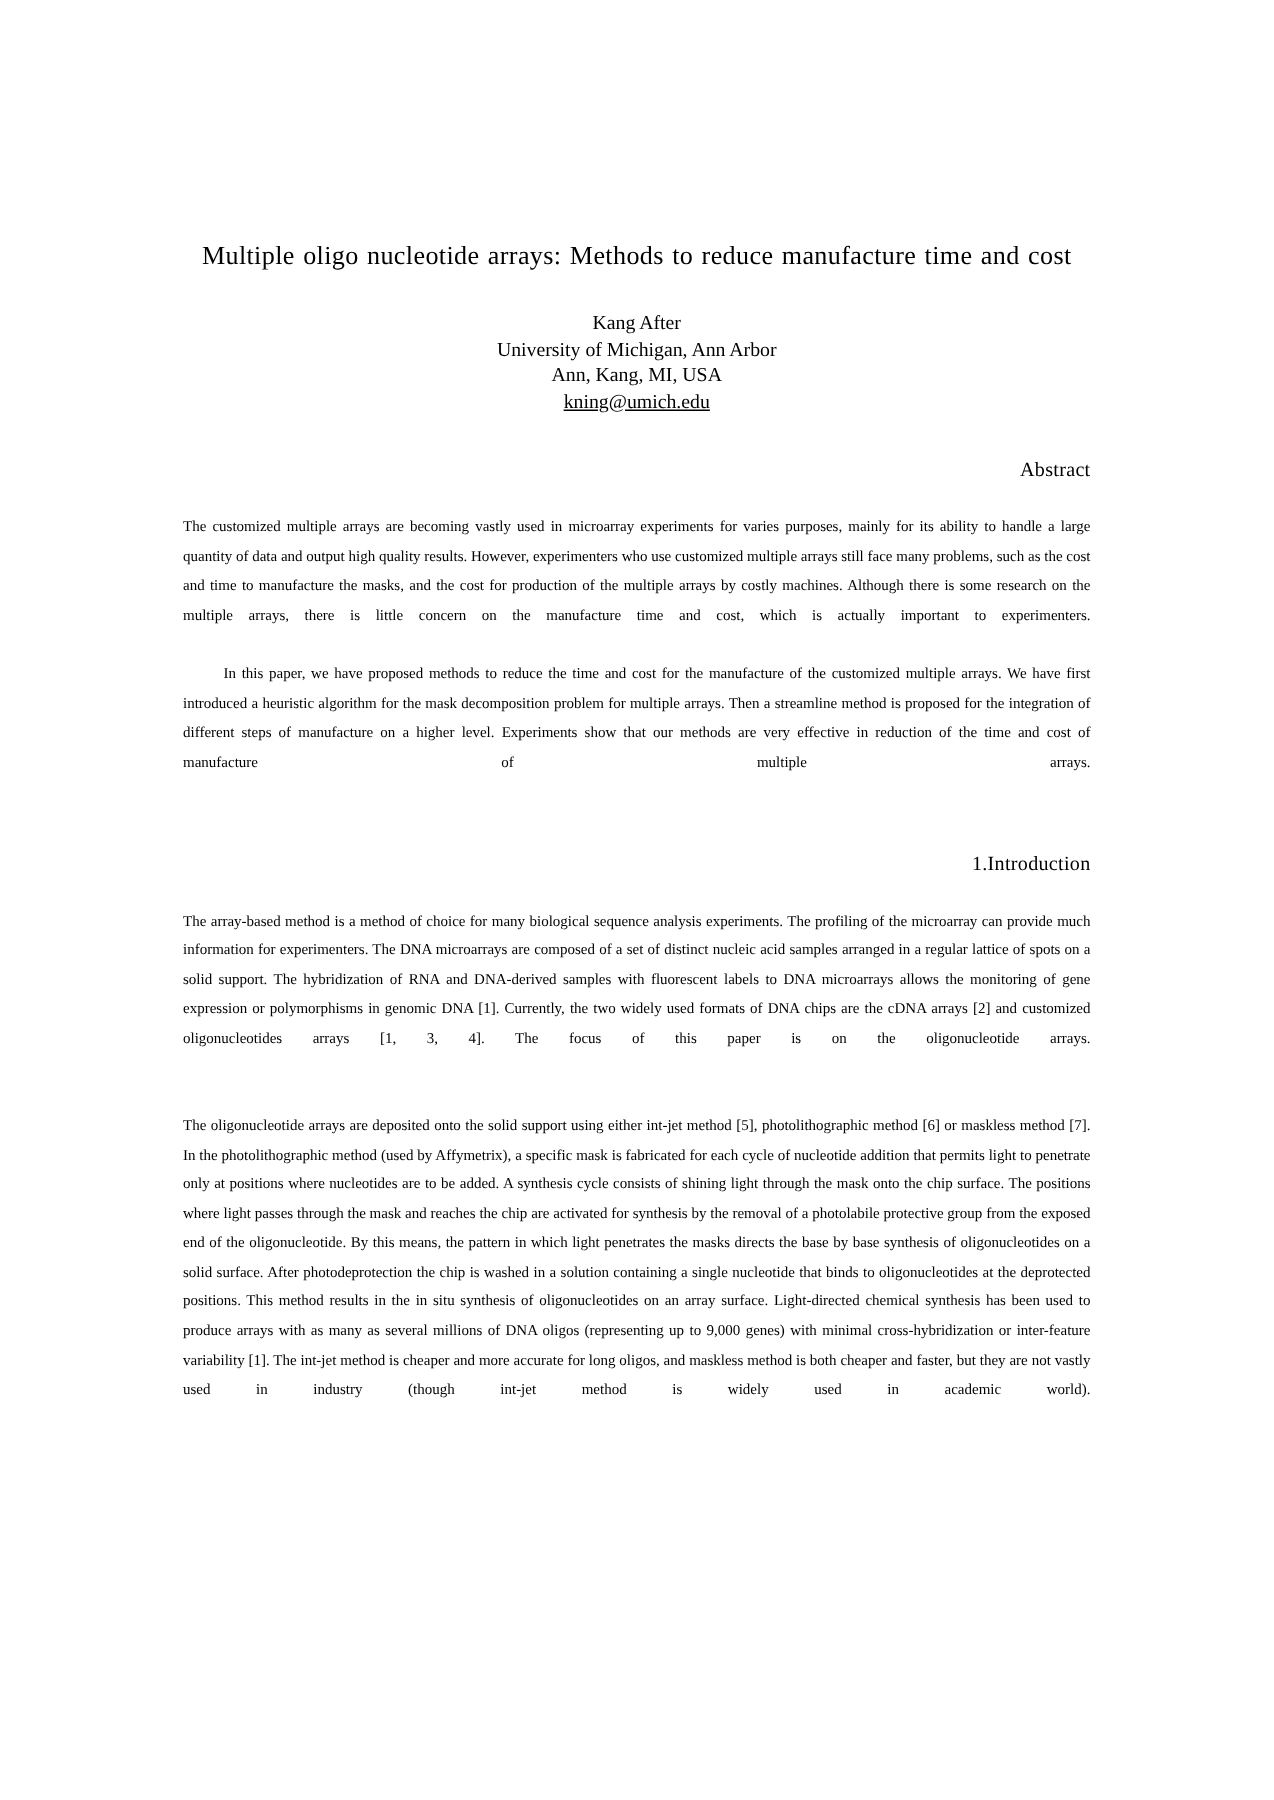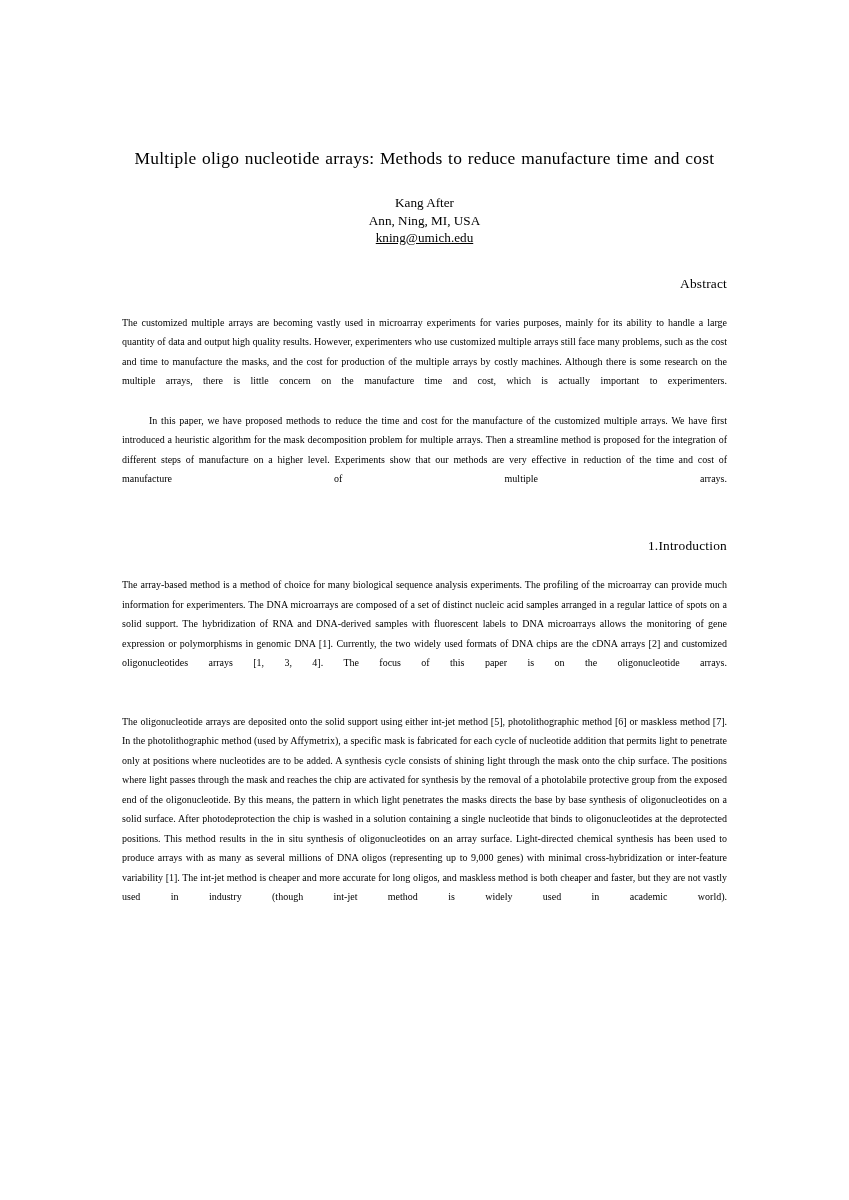--- a/index.html
+++ b/index.html
@@ -13,20 +13,21 @@
     font-family: "Liberation Serif", "DejaVu Serif", serif;
     color: #000000;
     overflow: hidden;
   }
   .page {
     position: relative;
     width: 849px;
     height: 1168px;
     background: #ffffff;
     box-sizing: border-box;
+    margin-top: 12px;
   }
   .content {
     position: absolute;
     left: 122px;
     top: 0;
     width: 605px;
   }
 
   
   .title-block {
@@ -112,21 +113,22 @@
 
 <div class="page">
   <div class="content">
 
     <div class="title-block">
       <h1 class="paper-title">Multiple oligo nucleotide arrays: Methods to reduce manufacture time and cost</h1>
     </div>
 
     <div class="author-block">
       <span class="author-line">Kang After</span>
-      <span class="author-line">Ann, Ning, MI, USA</span>
+      <span class="author-line">University of Michigan, Ann Arbor</span>
+      <span class="author-line">Ann, Kang, MI, USA</span>
       <span class="author-line"><a class="author-email" href="#">kning@umich.edu</a></span>
     </div>
 
     <h2 class="section-heading abstract-heading">Abstract</h2>
 
     <p class="para para-first">The customized multiple arrays are becoming vastly used in microarray experiments for varies purposes, mainly for its ability to handle a large quantity of data and output high quality results. However, experimenters who use customized multiple arrays still face many problems, such as the cost and time to manufacture the masks, and the cost for production of the multiple arrays by costly machines. Although there is some research on the multiple arrays, there is little concern on the manufacture time and cost, which is actually important to experimenters.</p>
 
     <p class="para para-indent para-tight">In this paper, we have proposed methods to reduce the time and cost for the manufacture of the customized multiple arrays. We have first introduced a heuristic algorithm for the mask decomposition problem for multiple arrays. Then a streamline method is proposed for the integration of different steps of manufacture on a higher level. Experiments show that our methods are very effective in reduction of the time and cost of manufacture of multiple arrays.</p>
 
     <h2 class="section-heading intro-heading"><span class="num">1.</span><span>Introduction</span></h2>

